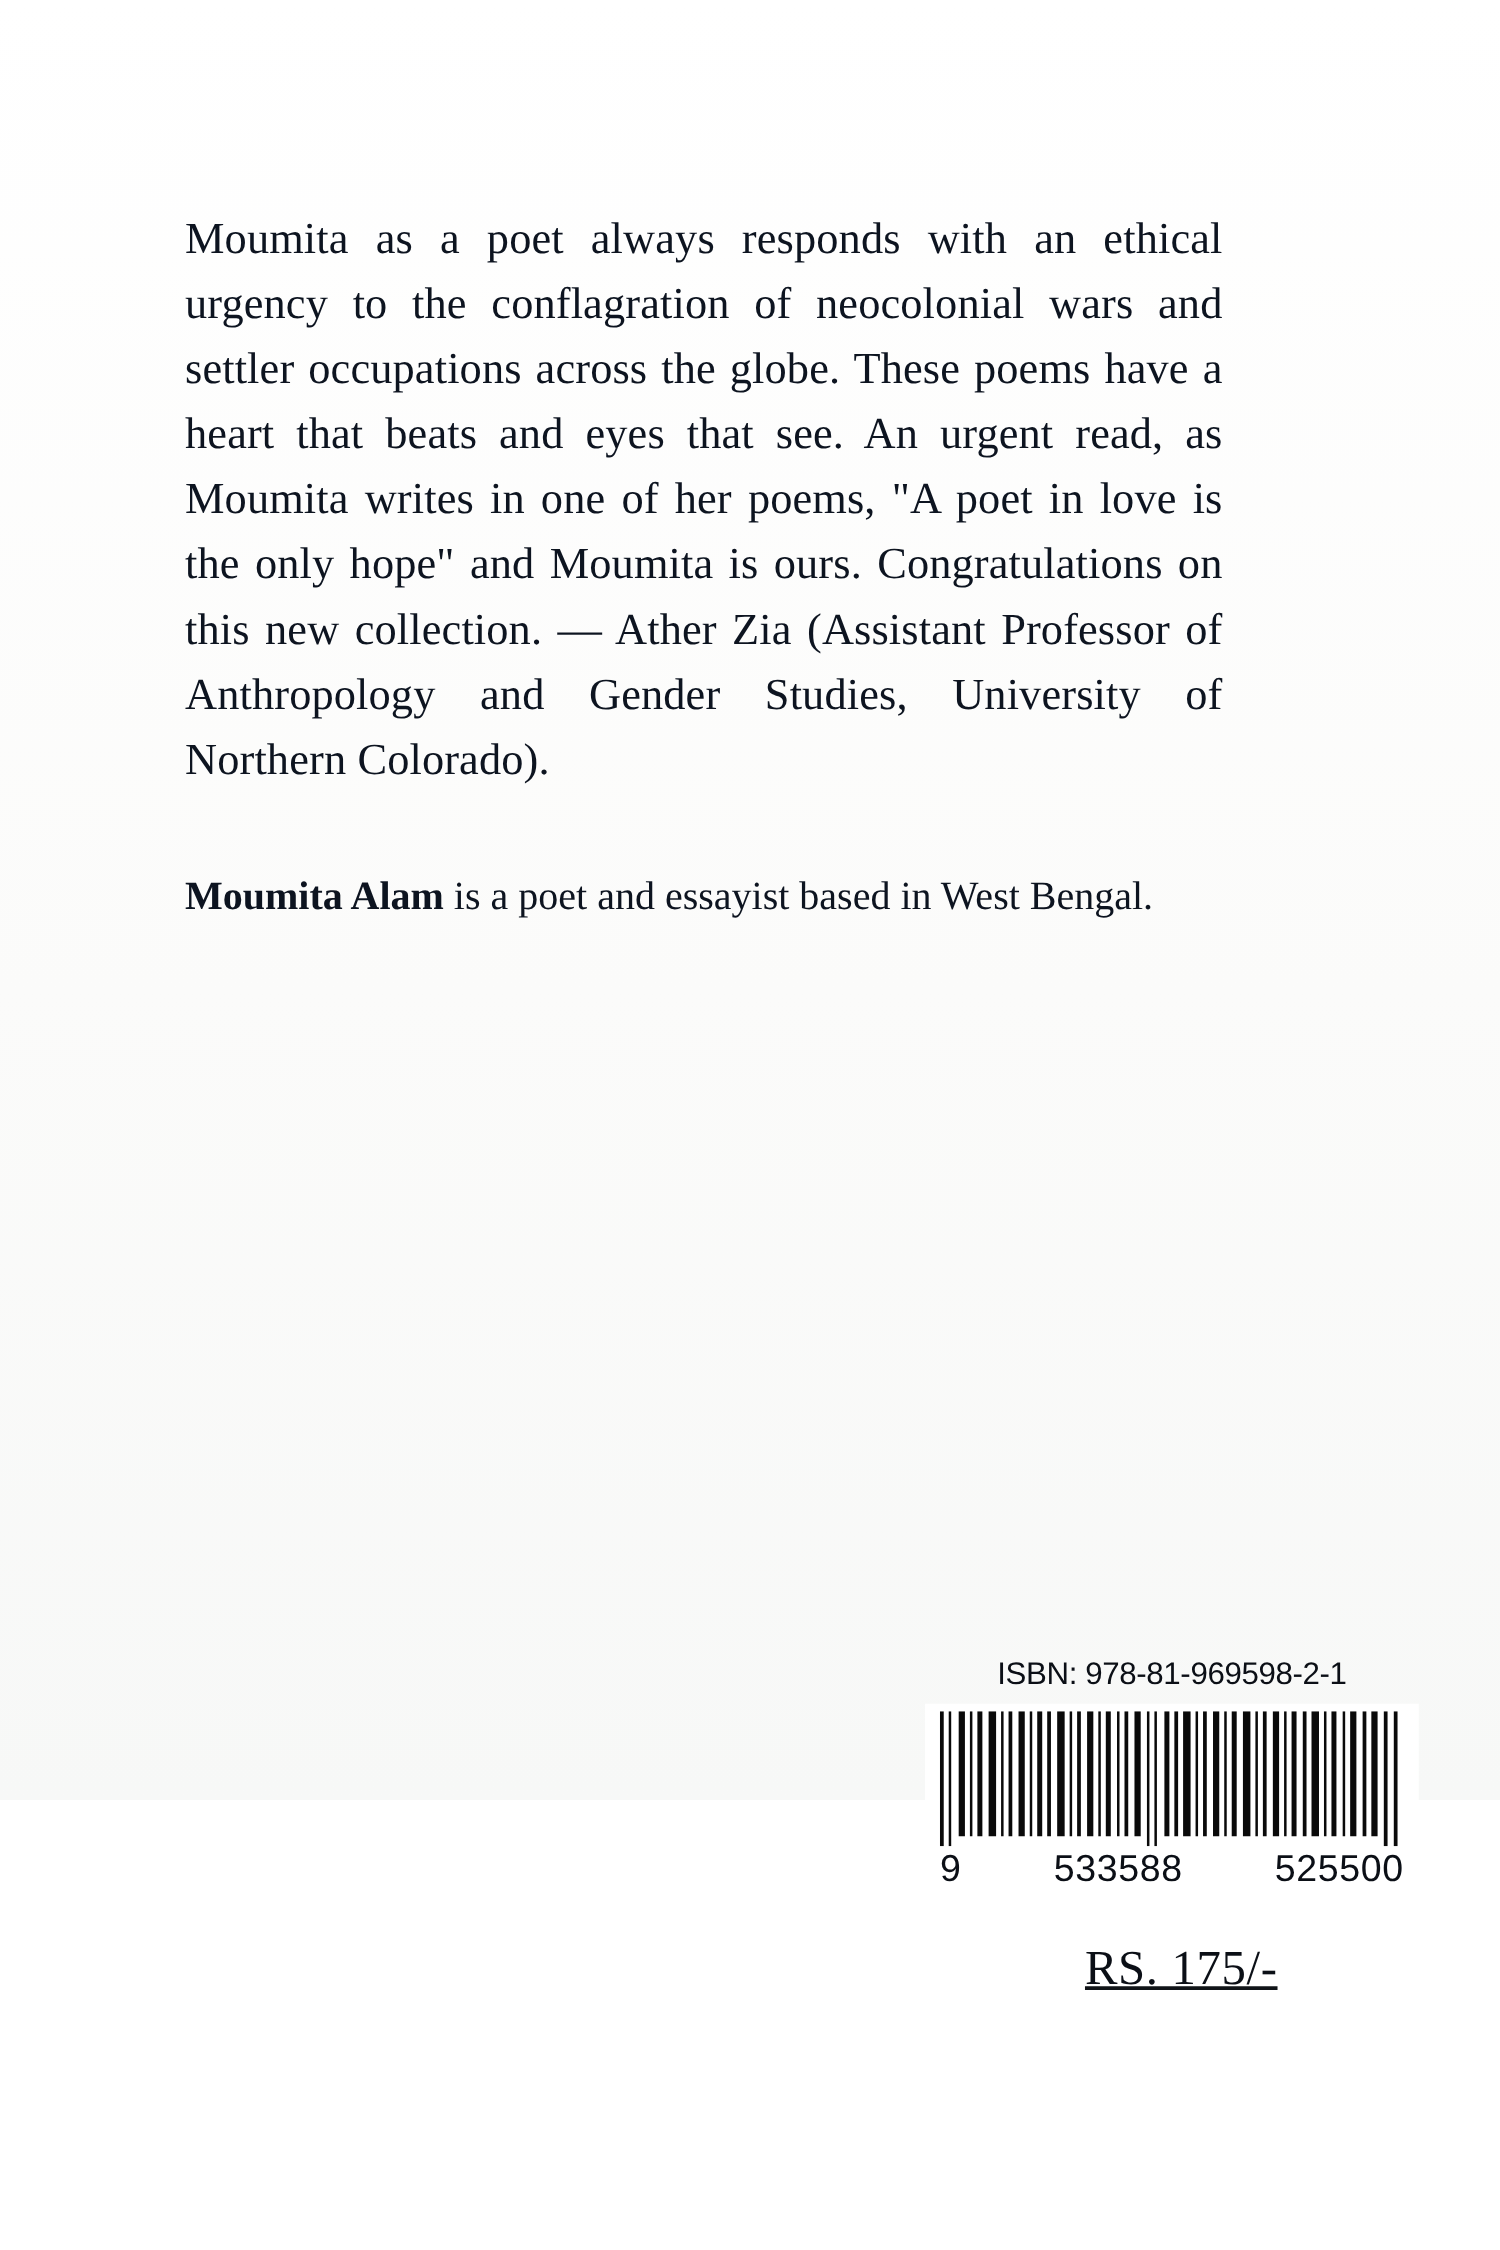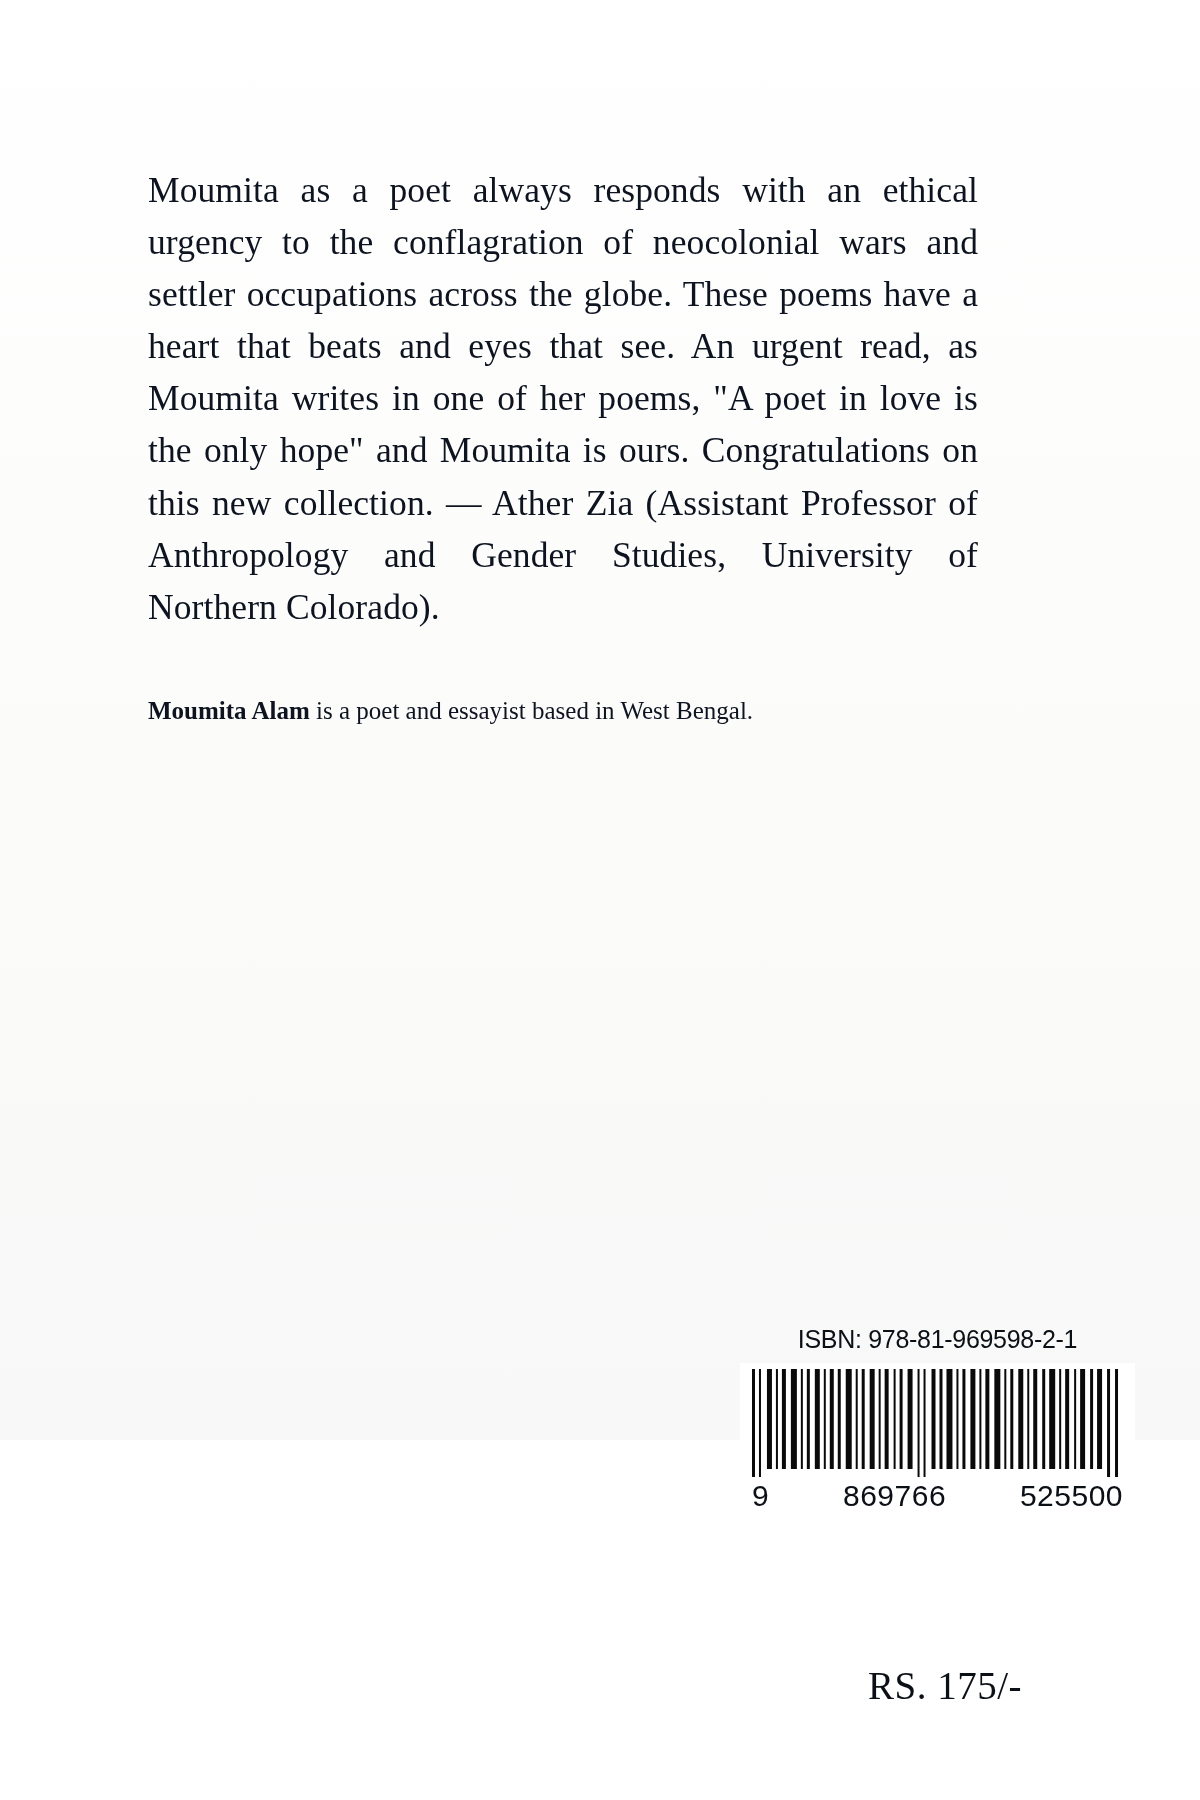--- a/index.html
+++ b/index.html
@@ -43,21 +43,21 @@
     font-size: 35.5px;
     line-height: 1.47;
     text-align: justify;
     text-justify: inter-word;
     color: #0d1420;
     letter-spacing: 0.1px;
   }
 
   .bio {
     margin-top: 60px;
-    font-size: 25px;
+    font-size: 32px;
     line-height: 1.47;
     color: #0d1420;
     text-align: left;
   }
 
   .bio b {
     font-weight: 700;
   }
 
   
@@ -97,27 +97,28 @@
     display: flex;
     justify-content: space-between;
     padding: 2px 4px 0 4px;
     box-sizing: border-box;
     letter-spacing: 0.5px;
   }
 
   .price-box {
     position: absolute;
     left: 845px;
-    top: 1654px;
+    top: 1543px;
     width: 200px;
     height: 62px;
     background: #ffffff;
     display: flex;
     align-items: center;
     justify-content: center;
+    text-decoration: underline;
   }
 
   .price {
     font-family: "Liberation Serif", serif;
     font-size: 39px;
     color: #0b0f16;
     letter-spacing: 0.5px;
   }
 </style>
 </head>
@@ -184,21 +185,21 @@
           <rect x="327" y="0" width="2" height="100"></rect>
           <rect x="333" y="0" width="5" height="100"></rect>
           <rect x="343" y="0" width="3" height="100"></rect>
           <rect x="350" y="0" width="5" height="100"></rect>
           <rect x="360" y="0" width="3" height="108"></rect>
           <rect x="368" y="0" width="3" height="108"></rect>
         </g>
       </svg>
       <div class="barcode-digits">
         <span>9</span>
-        <span>869766</span>
+        <span>533588</span>
         <span>525500</span>
       </div>
     </div>
   </div>
 
   <div class="price-box">
     <span class="price">RS. 175/-</span>
   </div>
 
 </div>

